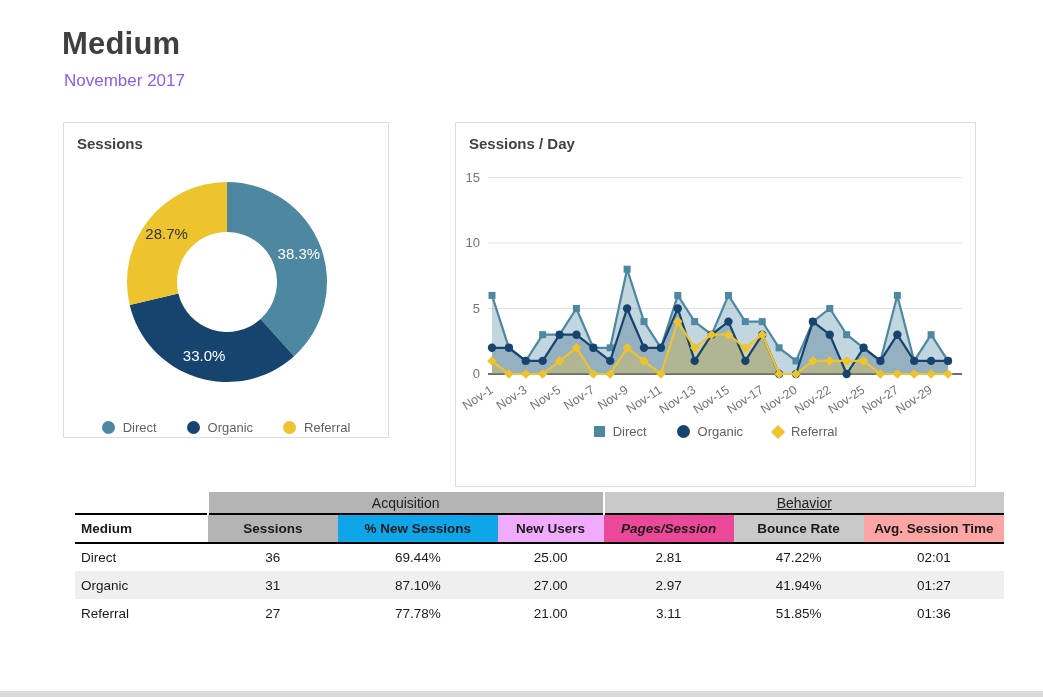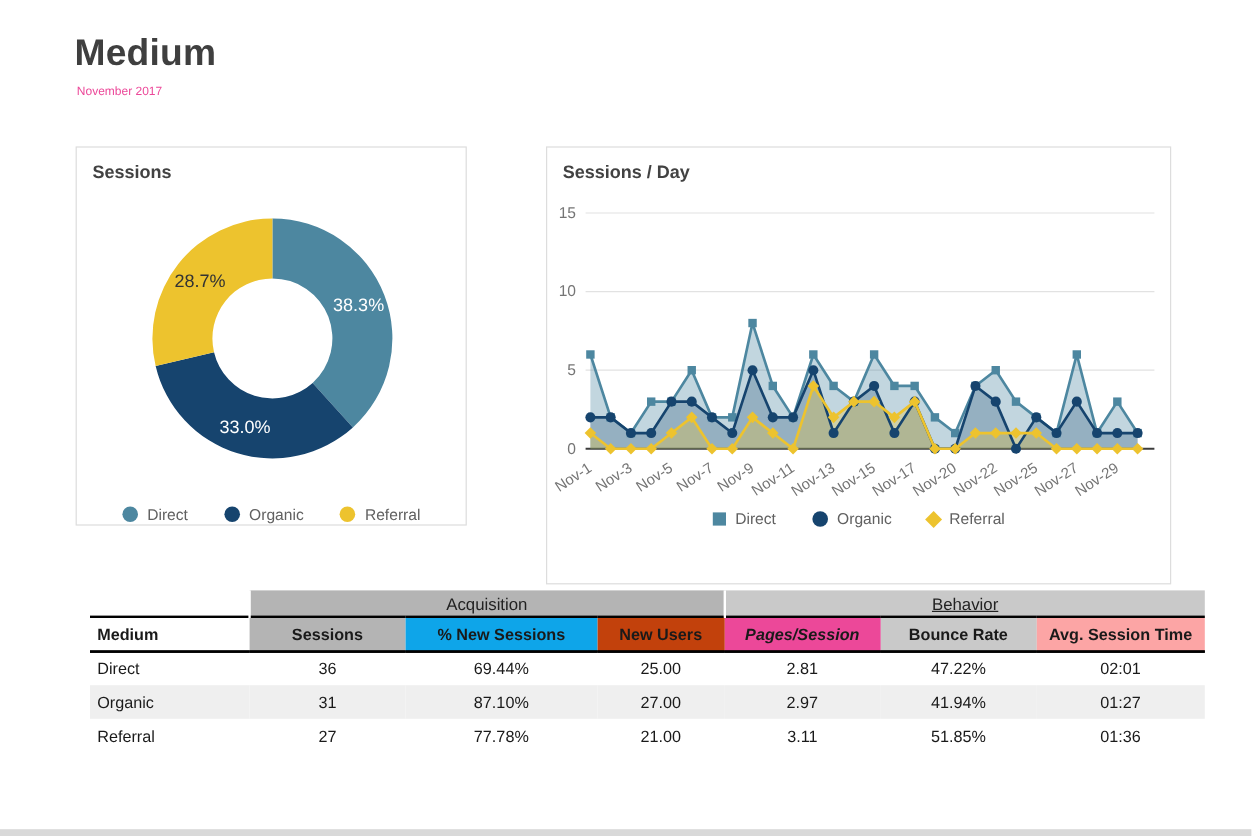--- a/index.html
+++ b/index.html
@@ -1,19 +1,19 @@
 <!DOCTYPE html>
 <html><head>
 <meta charset="utf-8">
 <style>
   html,body{margin:0;padding:0;background:#ffffff;width:1043px;height:697px;position:relative;
     font-family:"Liberation Sans", sans-serif;-webkit-font-smoothing:antialiased;}
   .abs{position:absolute;}
   .page-title{left:62px;top:26px;font-size:31px;font-weight:bold;color:#3f3f3f;letter-spacing:.2px;}
-  .page-subtitle{left:64px;top:71px;font-size:10px;color:#ec4899;}
+  .page-subtitle{left:64px;top:71px;font-size:17px;color:#8b5cf6;}
   .card{background:#fff;border:1px solid #ddd;box-sizing:border-box;}
   .donut-card{left:63px;top:122px;width:326px;height:316px;}
   .daily-card{left:455px;top:122px;width:521px;height:365px;}
   .card-title{font-size:15px;font-weight:bold;color:#424242;padding:12px 0 0 13px;}
   .chart-box{width:100%;}
   .legend-row{display:flex;justify-content:center;align-items:center;gap:30px;
     font-size:13px;color:#616161;}
   .donut-legend{margin-top:2px;}
   .daily-legend{margin-top:0px;}
   .legend-item{display:flex;align-items:center;gap:8px;}
@@ -211,21 +211,21 @@
     <thead>
       <tr class="group-row">
         <th colspan="1" style="background: transparent;"></th>
         <th colspan="3" style="background: rgb(180, 180, 180); border-left: 2px solid rgb(255, 255, 255);">Acquisition</th>
         <th colspan="3" style="background: rgb(201, 201, 201); border-left: 2px solid rgb(255, 255, 255); text-decoration: underline;">Behavior</th>
       </tr>
       <tr class="head-row">
         <th style="background: rgb(255, 255, 255);">Medium</th>
         <th style="background: rgb(180, 180, 180);">Sessions</th>
         <th style="background: #0ea5e9;">% New Sessions</th>
-        <th style="background: #c2410c;">New Users</th>
+        <th style="background: #f0abfc;">New Users</th>
         <th style="background: #ec4899; font-style: italic;">Pages/Session</th>
         <th style="background: rgb(201, 201, 201);">Bounce Rate</th>
         <th style="background: #fca5a5;">Avg. Session Time</th>
       </tr>
     </thead>
     <tbody>
       <tr class="data-row">
         <td>Direct</td>
         <td>36</td>
         <td>69.44%</td>

